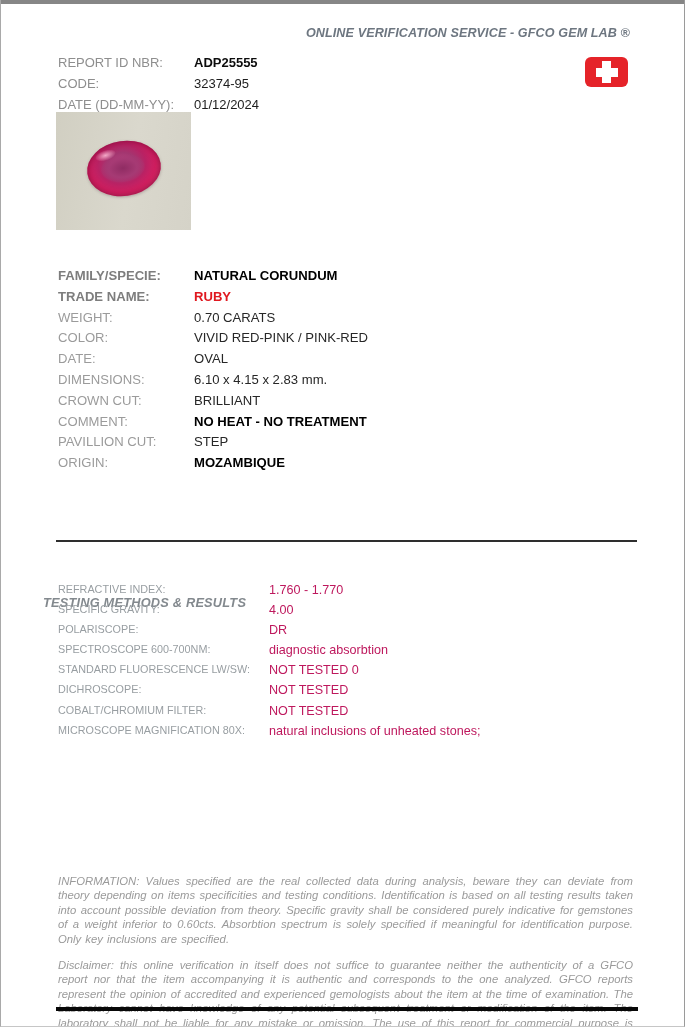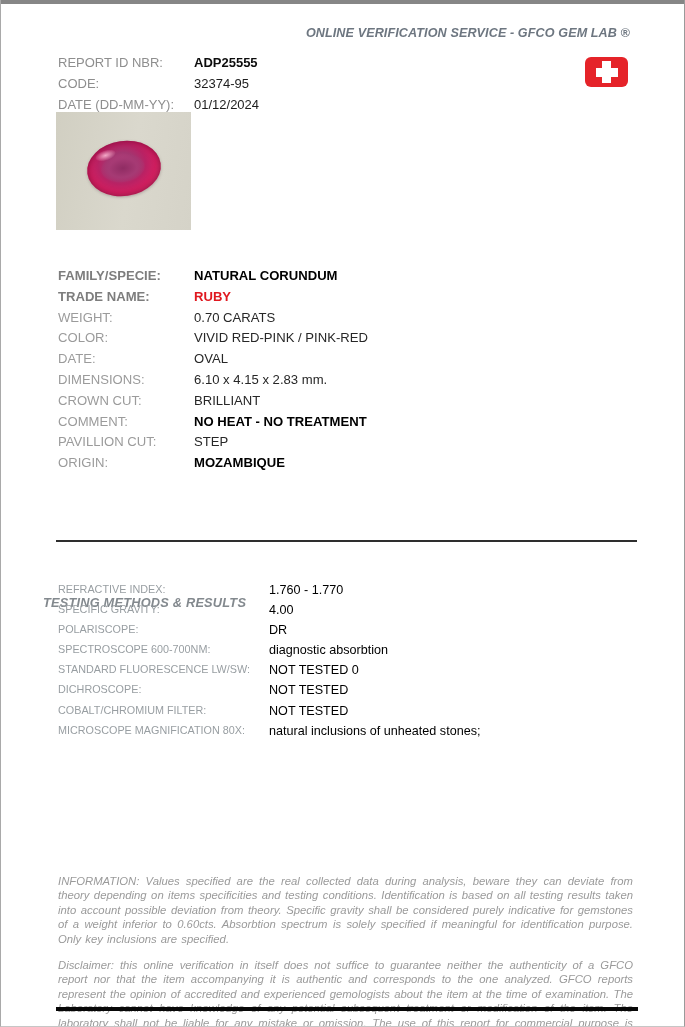--- a/index.html
+++ b/index.html
@@ -57,21 +57,21 @@
 
   .divider { position:absolute; left:55px; top:540px; width:581px; height:2px; background:#2e2e2e; }
 
   .testing-heading {
     position:absolute; left:42px; top:555px;
     font-size:12.8px; font-weight:bold; font-style:italic; color:#83898e; letter-spacing:.2px;margin-top:40px;
   }
   .testing { position:absolute; left:57px; top:583px; }
   .t-row { display:flex; height:20.1px; }
   .t-row .lbl { width:211px; font-size:10.8px; color:#989ea2; }
-  .t-row .val { font-size:12.6px; color:#000000; }
+  .t-row .val { font-size:12.6px; color:#be185d; }
 
   .para {
     position:absolute; left:57px; width:575px;
     font-size:11.3px; font-style:italic; color:#9a9a9a;
     line-height:14.4px; text-align:justify; word-spacing:1px;margin-top:38px;
   }
   .para.info { top:836px; }
   .para.disclaimer { top:920px; }
 
   .bottom-line { position:absolute; left:55px; top:1007px; width:582px; height:4px; background:#070707; }

